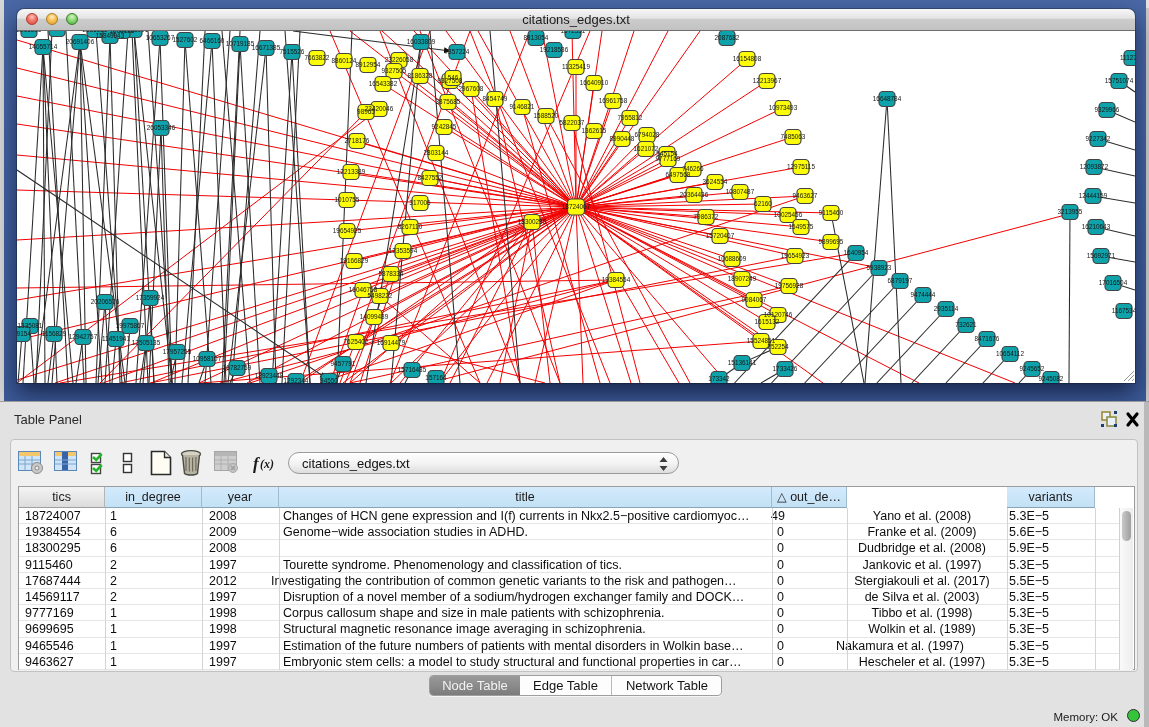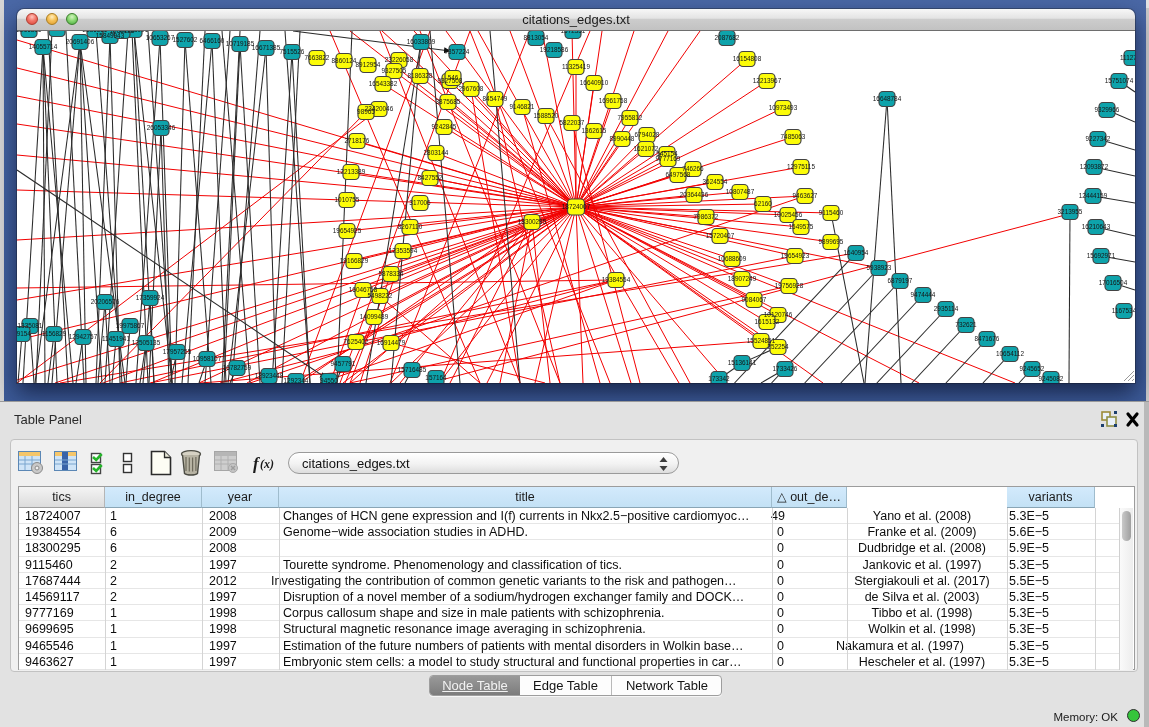--- a/index.html
+++ b/index.html
@@ -29,21 +29,21 @@
 .hc { position:absolute; top:0; height:21px; background:linear-gradient(180deg,#d3eafc 0%,#c3e1f5 100%); border-right:1px solid #9fbccd; border-bottom:1px solid #89a5b5; font-size:12.5px; color:#1a1a1a; text-align:center; line-height:21px; }
 .hg { background:linear-gradient(180deg,#f4f4f4 0%,#dcdcdc 100%); border-right:1px solid #b5b5b5; border-bottom:1px solid #9f9f9f; }
 .row { position:absolute; left:0; width:1103px; height:16.2px; border-bottom:1px solid #e6e6e6; }
 .row span { position:absolute; top:1px; font-size:12.5px; color:#0d0d0d; white-space:nowrap; }
 .row .ctr { text-align:center; }
 .gl { position:absolute; top:21px; width:1px; height:162px; background:#d4d4d4; }
 #sbar { position:absolute; right:1px; top:21px; width:14px; height:162px; background:linear-gradient(90deg,#fafafa,#ededed); border-left:1px solid #d0d0d0; }
 #sbar .thumb { position:absolute; left:2px; top:3px; width:9px; height:30px; border-radius:5px; background:linear-gradient(90deg,#c9c9c9,#9f9f9f); }
 #tabs { position:absolute; left:429px; top:273px; width:293px; height:21px; border:1px solid #9e9e9e; border-radius:4px; background:#fdfdfd; box-shadow:0 1px 0 rgba(255,255,255,.7); }
 #tabs .seg { position:absolute; top:0; height:19px; font-size:13px; line-height:19px; text-align:center; color:#141414; }
-#tabs .sel { background:linear-gradient(180deg,#9a9a9a 0%,#7c7c7c 100%); color:#f2f2f2; border-radius:3px 0 0 3px;text-decoration:underline; }
+#tabs .sel { background:linear-gradient(180deg,#9a9a9a 0%,#7c7c7c 100%); color:#f2f2f2; border-radius:3px 0 0 3px; }
 #status { position:absolute; right:31px; top:309px; font-size:11.5px; color:#1a1a1a; }
 #memdot { position:absolute; right:9px; top:307px; width:13px; height:13px; border-radius:50%; background:#35c43c; border:1.5px solid #2e2e2e; }
 #prsliver { position:absolute; left:1144px; top:0; width:5px; height:326px; background:#b9b9b9; }
 #flicons { position:absolute; right:8px; top:9px; width:40px; height:18px; }
 </style></head>
 <body>
 <div id="stage">
   <div id="lsliver"></div>
   <div id="desk"></div>
   <div id="rsliver"></div>
@@ -707,21 +707,21 @@
             <span style="left:758px">0</span>
             <span class="ctr" style="left:828px;width:150px">Tibbo et al. (1998)</span>
             <span style="left:990px">5.3E−5</span>
           </div>
 <div class="row" style="top:134.4px">
             <span style="left:6px">9699695</span>
             <span style="left:91px">1</span>
             <span style="left:190px">1998</span>
             <span style="left:264px">Structural magnetic resonance image averaging in schizophrenia.</span>
             <span style="left:758px">0</span>
-            <span class="ctr" style="left:828px;width:150px">Wolkin et al. (1998)</span>
+            <span class="ctr" style="left:828px;width:150px">Wolkin et al. (1989)</span>
             <span style="left:990px">5.3E−5</span>
           </div>
 <div class="row" style="top:150.6px">
             <span style="left:6px">9465546</span>
             <span style="left:91px">1</span>
             <span style="left:190px">1997</span>
             <span style="left:264px">Estimation of the future numbers of patients with mental disorders in Wolkin base…</span>
             <span style="left:758px">0</span>
             <span class="ctr" style="left:806px;width:150px">Nakamura et al. (1997)</span>
             <span style="left:990px">5.3E−5</span>

